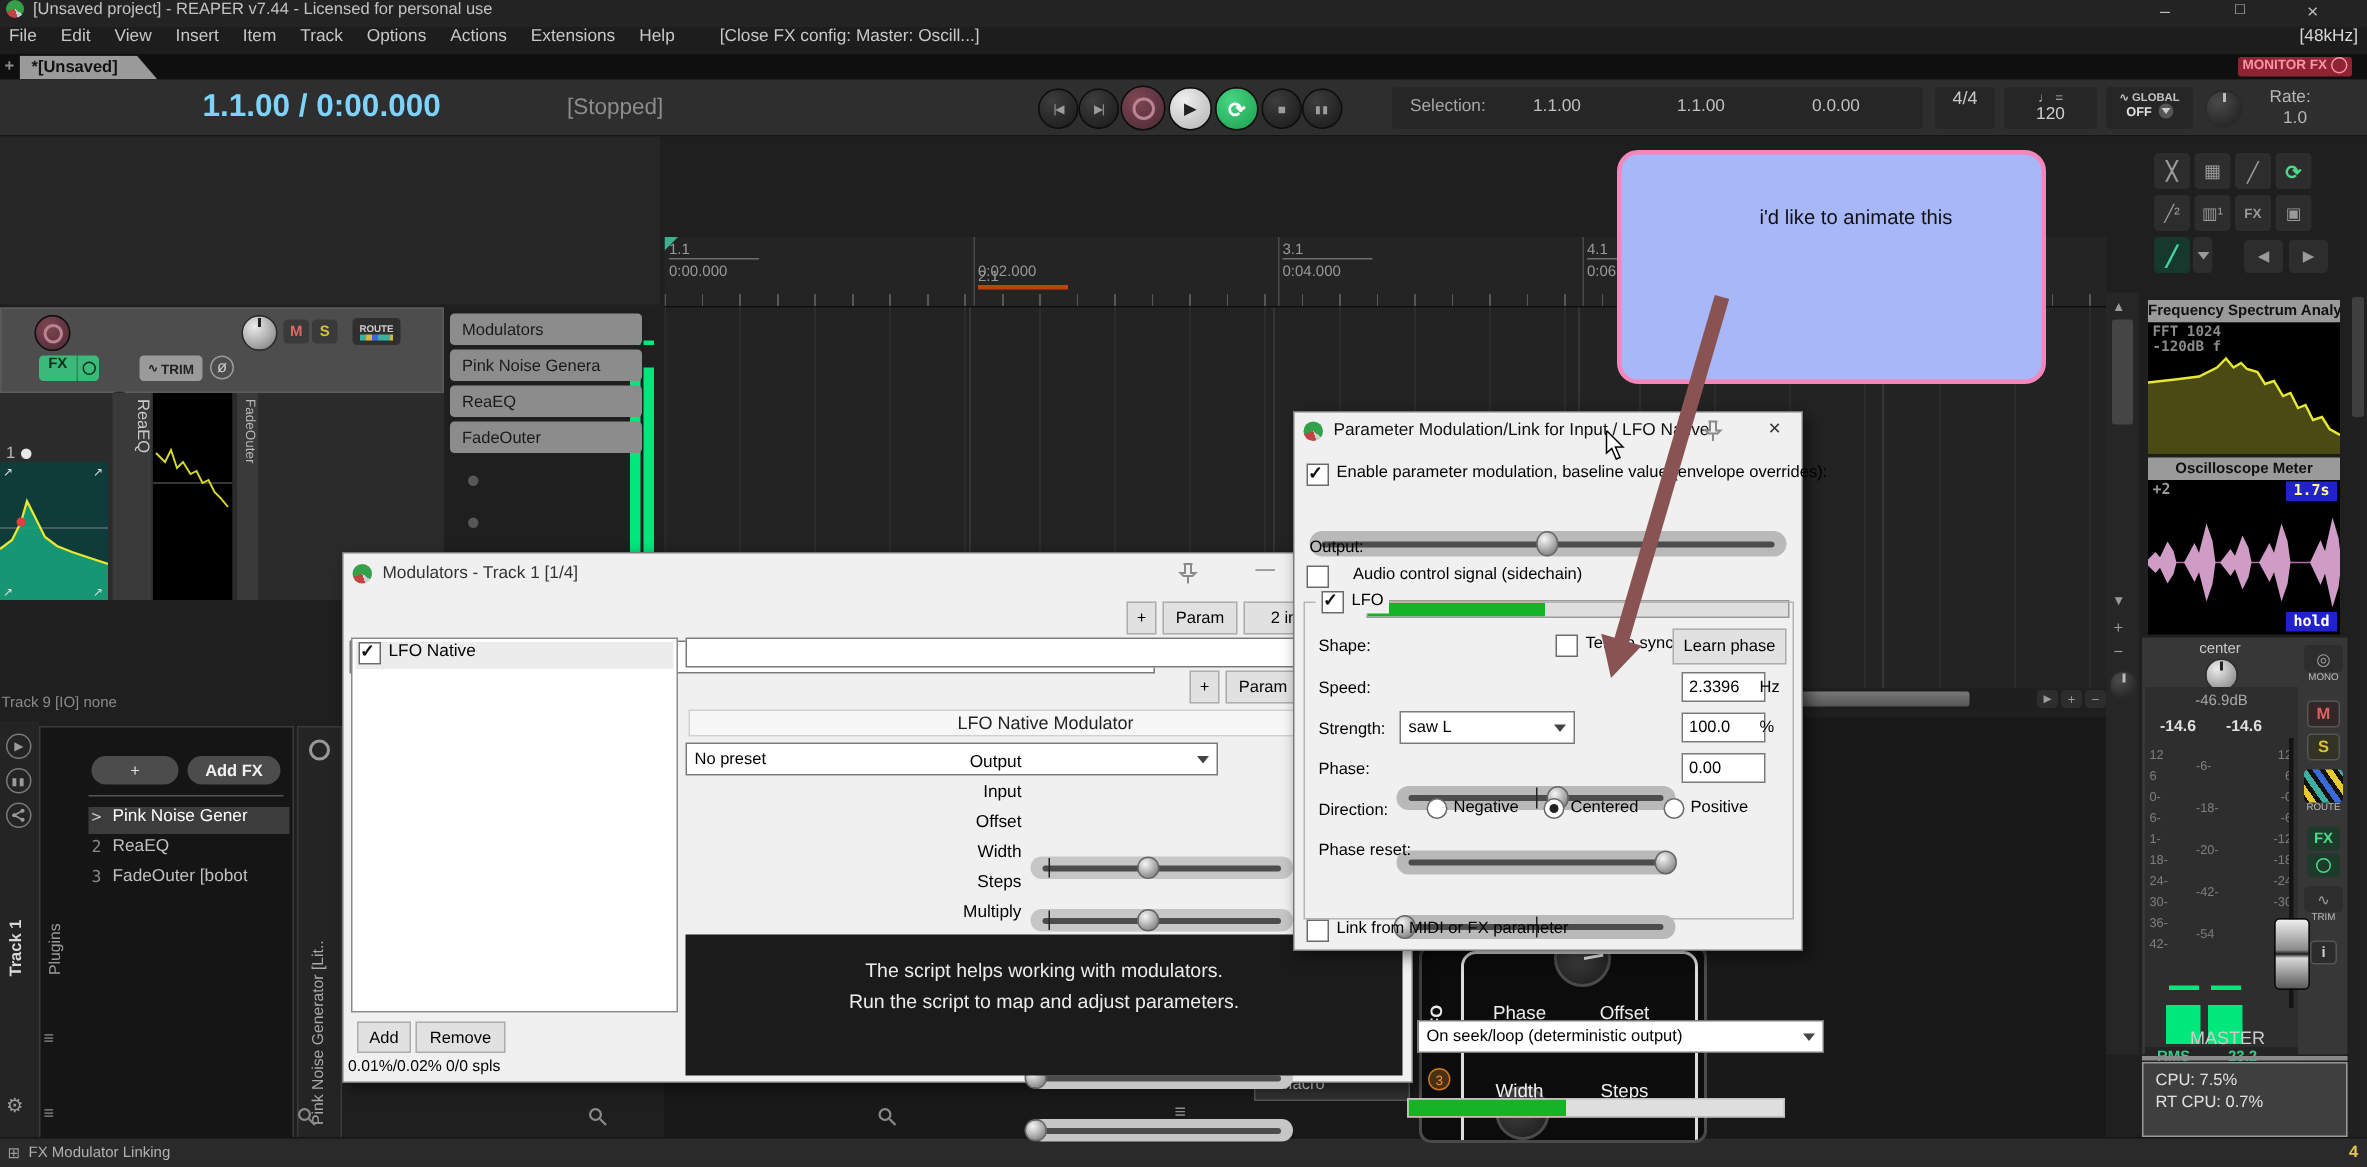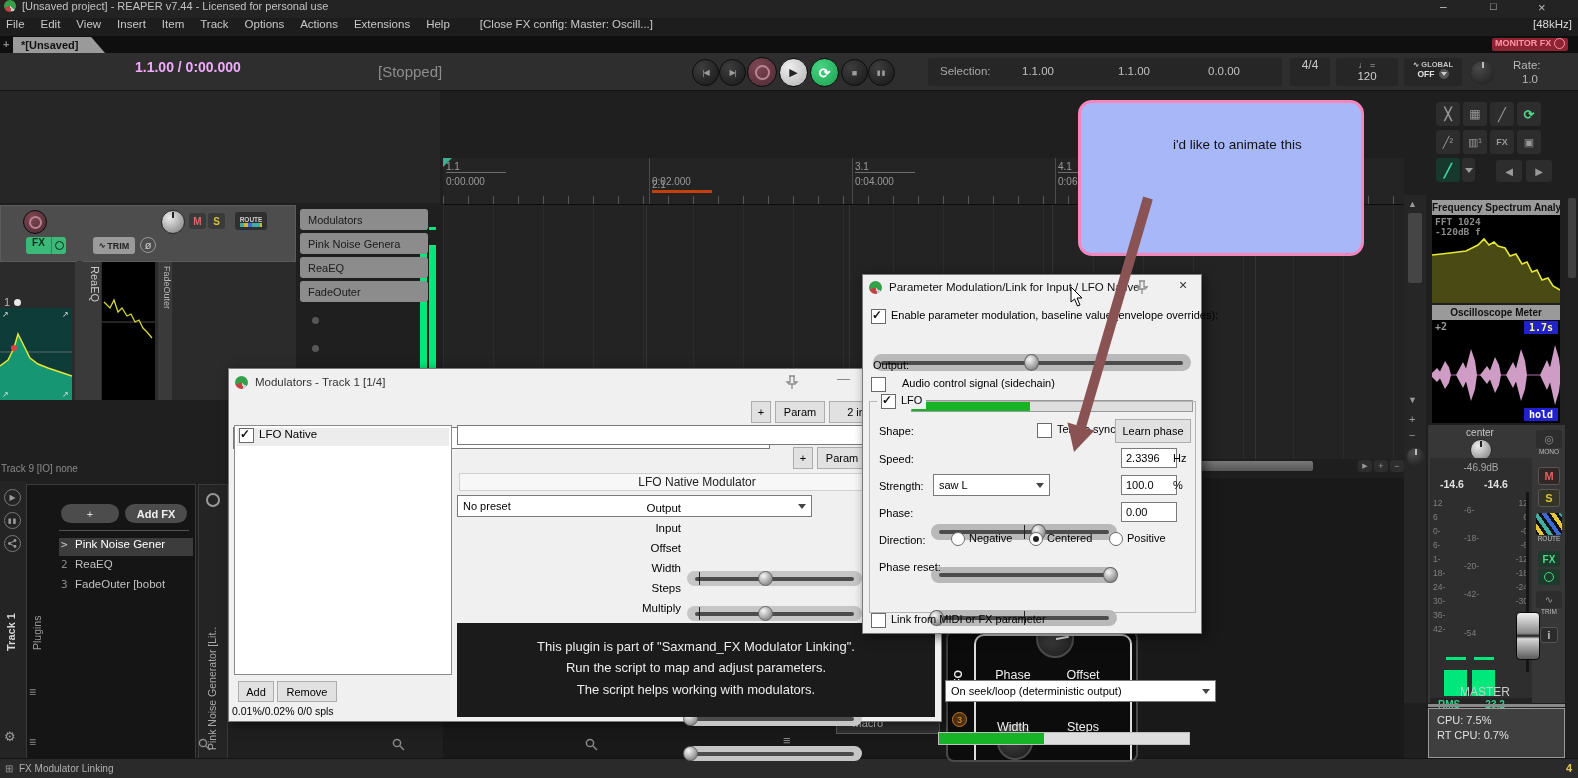--- a/index.html
+++ b/index.html
@@ -73,21 +73,21 @@
   <div class="abs" style="left:0;top:36px;width:1578px;height:17px;background:#0f0f0f">
     <span class="abs" style="left:3px;top:2px;color:#8a8a8a;font-size:11px;font-weight:bold">+</span>
     <div class="abs" style="left:13px;top:1px;width:92px;height:16px;background:#9a9a9a;color:#111;font-weight:bold;font-size:11px;display:flex;align-items:center;padding-left:8px;box-sizing:border-box;clip-path:polygon(0 0,85% 0,100% 100%,0 100%)">*[Unsaved]</div>
     <div class="abs flex" style="left:1492px;top:2px;height:13px;background:#8e2433;border-radius:2px;padding:0 3px;gap:3px">
       <span style="color:#ff93a6;font-size:9px;font-weight:bold">MONITOR FX</span>
       <span style="width:9px;height:9px;border:1.5px solid #ff93a6;border-radius:50%;display:inline-block"></span>
     </div>
   </div>
 
   <div class="abs" style="left:0;top:53px;width:1578px;height:38px;background:#2e2e2e;border-bottom:1px solid #151515;box-sizing:border-box">
-    <div class="abs" style="left:135px;top:6px;font-size:14px;font-weight:bold;color:#f0abfc">1.1.00 / 0:00.000</div>
+    <div class="abs" style="left:135px;top:6px;font-size:21px;font-weight:bold;color:#7dd3fc">1.1.00 / 0:00.000</div>
     <div class="abs" style="left:378px;top:10px;font-size:15px;color:#8d8d8d">[Stopped]</div>
     <div class="abs tbtn" style="left:692px;top:6px;width:25px;height:25px;font-size:8px;letter-spacing:-1px">|◀</div>
     <div class="abs tbtn" style="left:719px;top:6px;width:25px;height:25px;font-size:8px;letter-spacing:-1px">▶|</div>
     <div class="abs tbtn" style="left:747px;top:4px;width:28px;height:28px;background:radial-gradient(circle at 35% 30%,#7d4653,#4c2a33)">
       <span style="width:11px;height:11px;border:2px solid #bb8492;border-radius:50%"></span>
       </div>
     <div class="abs tbtn" style="left:779px;top:5px;width:27px;height:27px;background:radial-gradient(circle at 35% 30%,#efefef,#b2b2b2);color:#222;font-size:11px">▶</div>
     <div class="abs tbtn" style="left:810px;top:5px;width:27px;height:27px;background:radial-gradient(circle at 35% 30%,#45d682,#1e9e50);color:#fff;font-weight:bold;font-size:14px">⟳</div>
     <div class="abs tbtn" style="left:841px;top:6px;width:25px;height:25px;font-size:9px">■</div>
     <div class="abs tbtn" style="left:868px;top:6px;width:25px;height:25px;font-size:7px;letter-spacing:1px">▮▮</div>
@@ -375,23 +375,22 @@
         <div class="groove"></div>
         <span class="thumb" style="left:2%"></span>
       </div>
     <span class="abs" style="left:332px;top:233px;width:120px;text-align:right;color:#000;font-size:11.5px">Multiply</span>
     <div class="abs rslider" style="left:458px;top:232px;width:175px;height:15px;background:#c6c6c6">
         <div class="groove"></div>
         <span class="thumb" style="left:2%"></span>
       </div>
 
     <div class="abs" style="left:228px;top:254px;width:478px;height:94px;background:#1b1b1b;color:#ececec;font-size:13px;text-align:center;padding-top:13px;box-sizing:border-box;line-height:1.65">
-      <div>This plugin is part of "Saxmand_FX Modulator Linking".</div>
+      <div>The script helps working with modulators.</div>
       <div>Run the script to map and adjust parameters.</div>
-      <div>The script helps working with modulators.</div>
     </div>
     <div class="abs wbtn" style="left:9px;top:312px;width:34px;height:19px">Add</div>
     <div class="abs wbtn" style="left:48px;top:312px;width:58px;height:19px">Remove</div>
     <span class="abs" style="left:3px;top:336px;color:#000;font-size:10.5px">0.01%/0.02% 0/0 spls</span>
   </div>
 
   <div class="abs dlg" style="left:862px;top:274px;width:338px;height:358px;z-index:20">
     <div class="dlg-title">
       <span style="width:13px;height:13px;border-radius:50%;background:conic-gradient(#35a04a 0 35%,#c8cfd0 35% 45%,#c04444 45% 70%,#35a04a 70%);margin-right:7px"></span>
       <span style="white-space:nowrap;overflow:hidden">Parameter Modulation/Link for Input / LFO Native</span>
@@ -559,21 +558,21 @@
       <span class="scale-num" style="left:3px;top:96px">1-</span>
       <span class="scale-num" style="left:3px;top:110px">18-</span>
       <span class="scale-num" style="left:3px;top:124px">24-</span>
       <span class="scale-num" style="left:3px;top:138px">30-</span>
       <span class="scale-num" style="left:3px;top:152px">36-</span>
       <span class="scale-num" style="left:3px;top:166px">42-</span>
       <span class="scale-num" style="left:34px;top:47px">-6-</span>
       <span class="scale-num" style="left:34px;top:75px">-18-</span>
       <span class="scale-num" style="left:34px;top:103px">-20-</span>
       <span class="scale-num" style="left:34px;top:131px">-42-</span>
-      <span class="scale-num" style="left:34px;top:170px">-54</span>
+      <span class="scale-num" style="left:34px;top:159px">-54</span>
       <span class="scale-num" style="left:74px;top:40px;width:24px;text-align:right">12</span>
       <span class="scale-num" style="left:74px;top:54px;width:24px;text-align:right">6</span>
       <span class="scale-num" style="left:74px;top:68px;width:24px;text-align:right">-0</span>
       <span class="scale-num" style="left:74px;top:82px;width:24px;text-align:right">-6</span>
       <span class="scale-num" style="left:74px;top:96px;width:24px;text-align:right">-12</span>
       <span class="scale-num" style="left:74px;top:110px;width:24px;text-align:right">-18</span>
       <span class="scale-num" style="left:74px;top:124px;width:24px;text-align:right">-24</span>
       <span class="scale-num" style="left:74px;top:138px;width:24px;text-align:right">-30</span>
       <span class="scale-num" style="left:74px;top:152px;width:24px;text-align:right">-36</span>
       <span class="scale-num" style="left:74px;top:166px;width:24px;text-align:right">-42</span>

